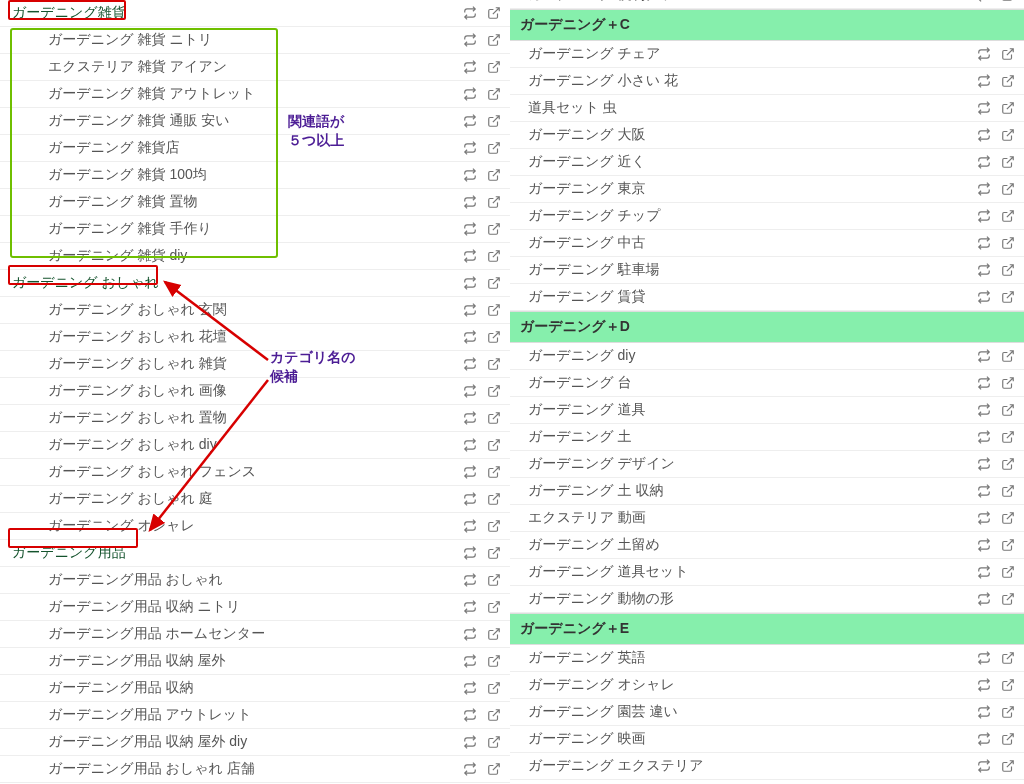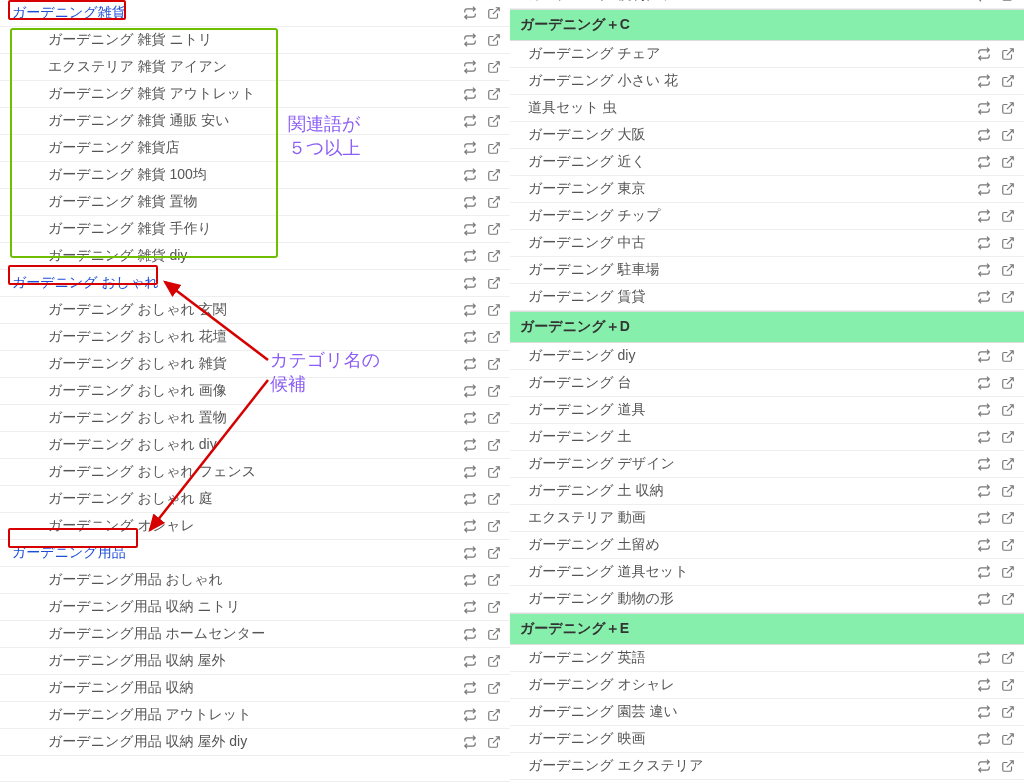--- a/index.html
+++ b/index.html
@@ -47,21 +47,21 @@
   .row.child {
     padding-left: 48px;
   }
   .row .label {
     flex: 1;
     color: #555;
     white-space: nowrap;
     overflow: hidden;
     text-overflow: ellipsis;
   }
-  .row .label.parent-label { color: #1d4ed8; }
+  .row .label.parent-label { color: #14532d; }
   .row .icons {
     display: flex;
     gap: 8px;
     color: #888;
     font-size: 13px;
   }
   .icon-btn {
     width: 16px;
     height: 16px;
     display: inline-flex;
@@ -83,23 +83,23 @@
   
   .greenbox {
     position: absolute;
     border: 2px solid #6fbf00;
     border-radius: 3px;
     pointer-events: none;
   }
   
   .anno {
     position: absolute;
-    color: #8b5cf6;
-    font-weight: normal;
-    font-size: 18px;
+    color: #4c1d95;
+    font-weight: bold;
+    font-size: 14px;
     line-height: 1.35;
     pointer-events: none;
     white-space: nowrap;
   }
   
   .arrow-layer {
     position: absolute;
     left: 0; top: 0;
     width: 1024px; height: 784px;
     pointer-events: none;
@@ -510,20 +510,35 @@
     </span>
     <span class="icon-btn">
       <svg viewBox="0 0 24 24">
               <path d="M18 13v6a2 2 0 0 1-2 2H5a2 2 0 0 1-2-2V8a2 2 0 0 1 2-2h6M15 3h6v6M10 14L21 3"></path>
             </svg>
     </span>
         </span>
   </div>
       <div class="row child">
     <span class="label ">ガーデニング用品 収納 屋外 diy</span>
+    <span class="icons">
+    <span class="icon-btn">
+      <svg viewBox="0 0 24 24">
+              <path d="M17 1l4 4-4 4M3 11V9a4 4 0 0 1 4-4h14M7 23l-4-4 4-4M21 13v2a4 4 0 0 1-4 4H3"></path>
+            </svg>
+    </span>
+    <span class="icon-btn">
+      <svg viewBox="0 0 24 24">
+              <path d="M18 13v6a2 2 0 0 1-2 2H5a2 2 0 0 1-2-2V8a2 2 0 0 1 2-2h6M15 3h6v6M10 14L21 3"></path>
+            </svg>
+    </span>
+        </span>
+  </div>
+      <div class="row child">
+    <span class="label ">ガーデニング用品 おしゃれ 店舗</span>
     <span class="icons">
     <span class="icon-btn">
       <svg viewBox="0 0 24 24">
               <path d="M17 1l4 4-4 4M3 11V9a4 4 0 0 1 4-4h14M7 23l-4-4 4-4M21 13v2a4 4 0 0 1-4 4H3"></path>
             </svg>
     </span>
     <span class="icon-btn">
       <svg viewBox="0 0 24 24">
               <path d="M18 13v6a2 2 0 0 1-2 2H5a2 2 0 0 1-2-2V8a2 2 0 0 1 2-2h6M15 3h6v6M10 14L21 3"></path>
             </svg>

